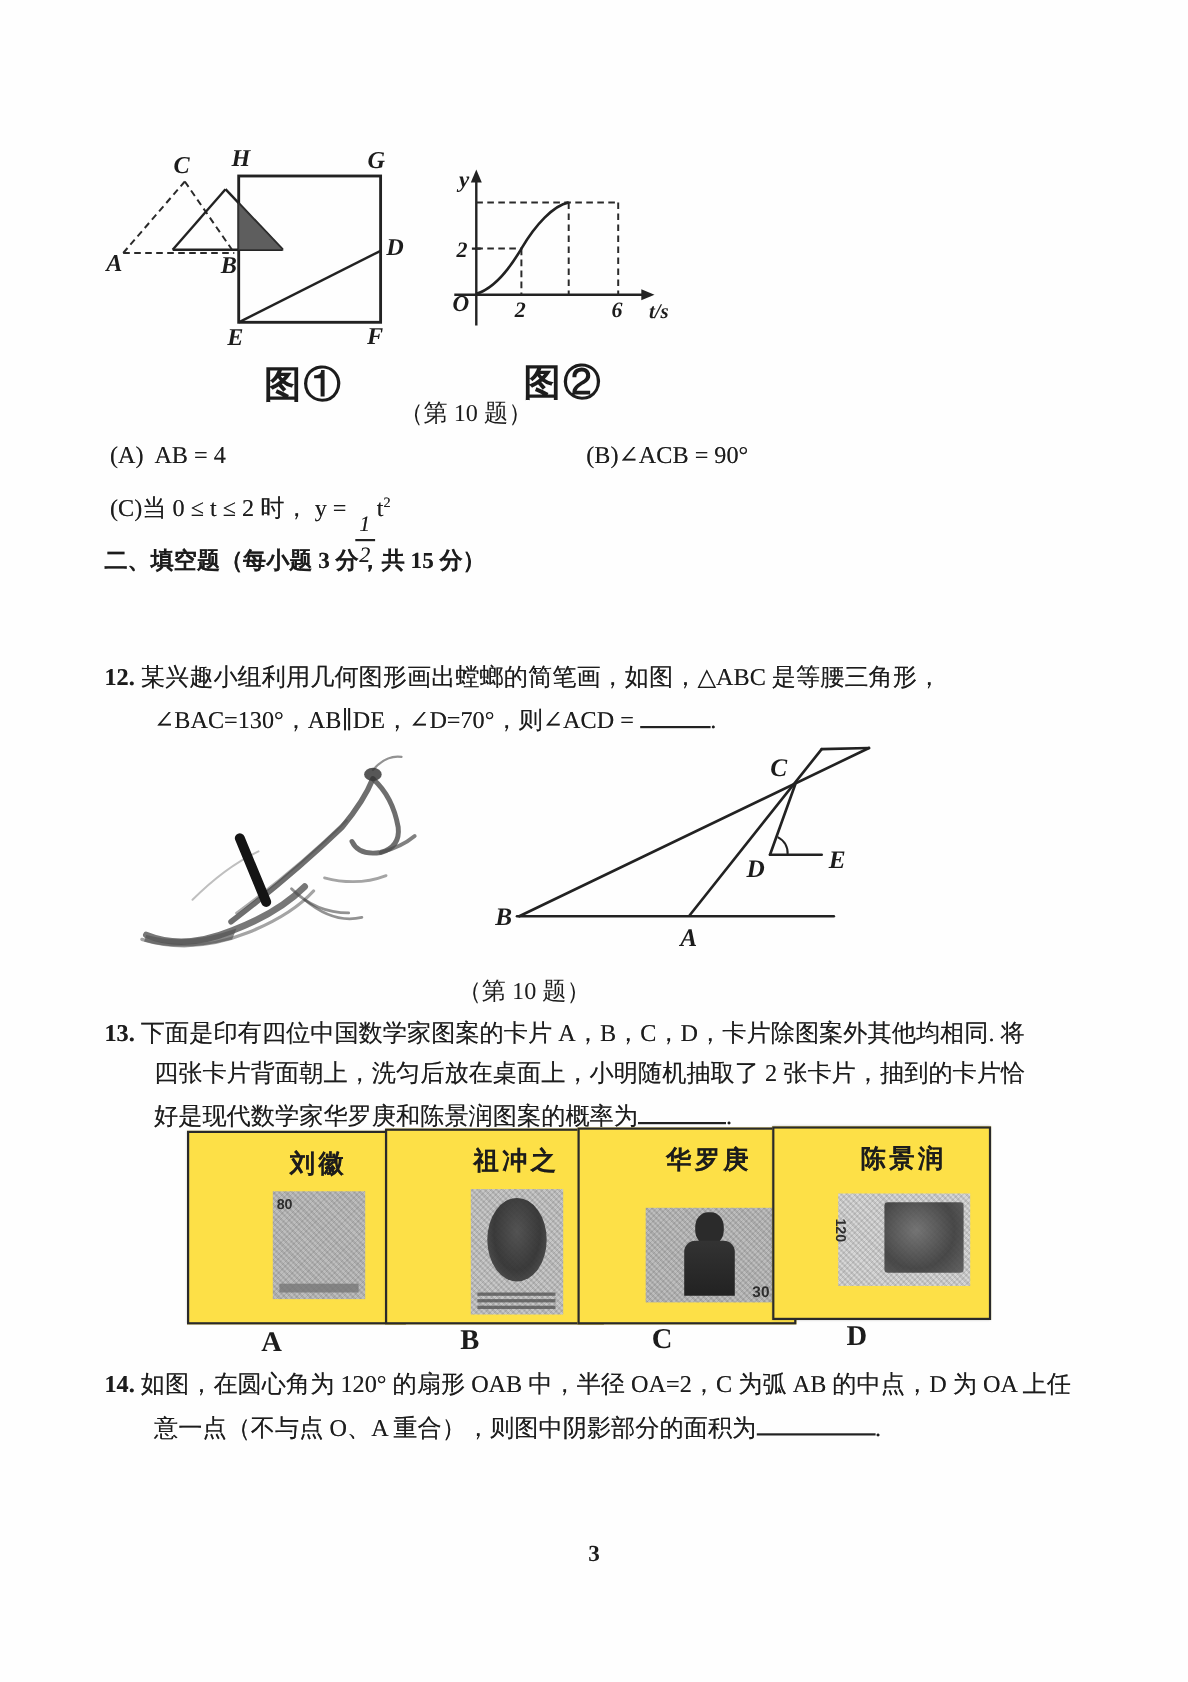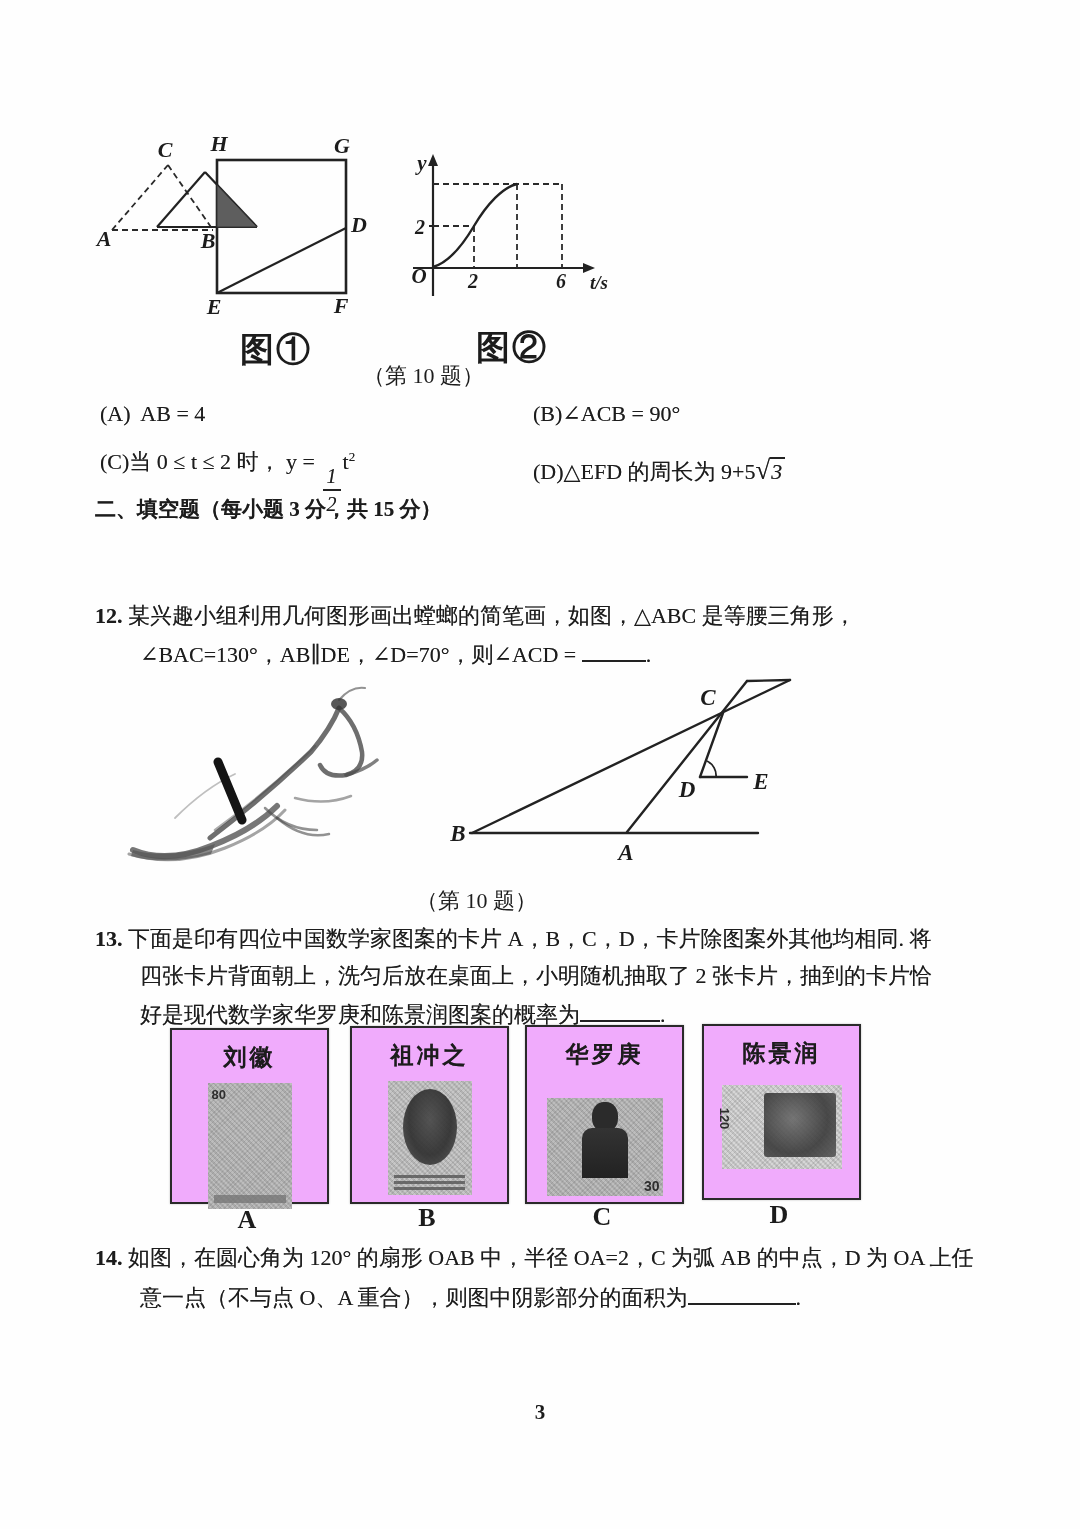--- a/index.html
+++ b/index.html
@@ -15,21 +15,21 @@
   .caption{font-size:22px;font-weight:normal;}
   .mi{}
   .blank{display:inline-block;border-bottom:2px solid #222;height:1em;vertical-align:baseline;}
   .frac{display:inline-flex;flex-direction:column;align-items:center;vertical-align:-14px;line-height:1;font-size:20px;margin:0 2px;font-style:italic;}
   .frac .num{border-bottom:2px solid #222;padding:0 4px 3px;}
   .frac .den{padding-top:3px;}
   sup{font-size:13px;}
   .rad{white-space:nowrap;}
   .rad-sign{font-size:1.22em;font-style:normal;}
   .rad-body{border-top:2px solid #222;padding:0 3px 0 1px;font-style:italic;}
-  .card{position:absolute;border:2.5px solid #2a2a2a;background:#f0abfc;box-shadow:0 0 2px rgba(0,0,0,.25);}
+  .card{position:absolute;border:2.5px solid #2a2a2a;background:#fde047;box-shadow:0 0 2px rgba(0,0,0,.25);padding-left:40px;}
   .card-name{text-align:center;font-size:23px;font-weight:bold;margin-top:12px;letter-spacing:3px;text-shadow:0 0 .5px rgba(0,0,0,.5);}
   .stamp{position:relative;margin:10px auto 0;
     background:
       repeating-linear-gradient(45deg, rgba(0,0,0,.10) 0 2px, rgba(255,255,255,0) 2px 4px),
       repeating-linear-gradient(-45deg, rgba(0,0,0,.08) 0 1px, rgba(255,255,255,0) 1px 3px),
       #bdbdbd;}
   .stamp-num{position:absolute;font-weight:bold;color:#2e2e2e;font-family:"Liberation Sans","DejaVu Sans",sans-serif;}
   .card-letter{font-size:26px;font-weight:bold;text-align:center;letter-spacing:1px;}
   .oval-portrait{position:absolute;left:50%;top:8px;transform:translateX(-50%);width:54px;height:76px;border-radius:50%;
     background:radial-gradient(ellipse at 50% 40%, #4a4a4a 0%, #2f2f2f 55%, #565656 100%);opacity:.92;}
@@ -117,23 +117,20 @@
     <span>(B)</span><span class="mi">∠ACB = 90°</span>
   </div>
   <div class="abs txt" style="left:100px;top:447px">
     <span>(C)</span><span>当 0 ≤ t ≤ 2 时，</span>
     <span class="mi">y =</span>
     <span class="frac">
         <span class="num">1</span>
         <span class="den">2</span>
       </span><span class="mi">t</span><sup>2</sup>
   </div>
-  <div class="abs txt" style="left:533px;top:452px">
-    <span>(D)</span><span>△EFD 的周长为 9+5</span><span class="rad"><span class="rad-sign">√</span><span class="rad-body">3</span></span>
-  </div>
 
   <div class="abs txt bold" style="left:95px;top:495px;font-size:21px">二、填空题（每小题 3 分，共 15 分）</div>
 
 
   <div class="abs txt" style="left:95px;top:601px">
     <span class="bold">12.</span>
     <span>某兴趣小组利用几何图形画出螳螂的简笔画，如图，△ABC 是等腰三角形，</span>
   </div>
   <div class="abs txt" style="left:140px;top:638px">
     <span>∠BAC=130°，AB∥DE，∠D=70°，则∠ACD =</span>
@@ -184,39 +181,39 @@
   </div>
   <div class="abs txt" style="left:140px;top:961px">
     <span>四张卡片背面朝上，洗匀后放在桌面上，小明随机抽取了 2 张卡片，抽到的卡片恰</span>
   </div>
   <div class="abs txt" style="left:140px;top:998px">
     <span>好是现代数学家华罗庚和陈景润图案的概率为</span><span class="blank" style="width:80px"></span><span>.</span>
   </div>
 
   <div class="card" style="left:170px;top:1028px;width:155px;height:172px">
     <div class="card-name">刘徽</div>
-    <div class="stamp" style="width:84px;height:126px">
+    <div class="stamp" style="width:84px;height:98px">
       <span class="stamp-num" style="left:4px;top:4px;font-size:13px">80</span>
       <div style="position:absolute;left:6px;bottom:6px;width:72px;height:8px;background:#777;opacity:.8"></div>
     </div>
   </div>
   <div class="card" style="left:350px;top:1026px;width:155px;height:174px">
     <div class="card-name">祖冲之</div>
     <div class="stamp" style="width:84px;height:114px;background-color:#c7c7c7">
       <div class="oval-portrait"></div>
       <div class="tiny-bars">
           <div></div>
           <div></div>
           <div></div>
         </div>
     </div>
   </div>
   <div class="card" style="left:525px;top:1025px;width:155px;height:175px">
     <div class="card-name">华罗庚</div>
-    <div class="stamp" style="width:116px;height:98px;margin-top:28px">
+    <div class="stamp" style="width:116px;height:86px;margin-top:28px">
       <div class="suit-man">
         <div class="suit-head"></div>
         <div class="suit-body"></div>
       </div>
       <span class="stamp-num" style="right:3px;bottom:2px;font-size:14px">30</span>
     </div>
   </div>
   <div class="card" style="left:702px;top:1024px;width:155px;height:172px">
     <div class="card-name">陈景润</div>
     <div class="stamp" style="width:120px;height:84px;margin-top:16px;background-color:#d6d6d6">

